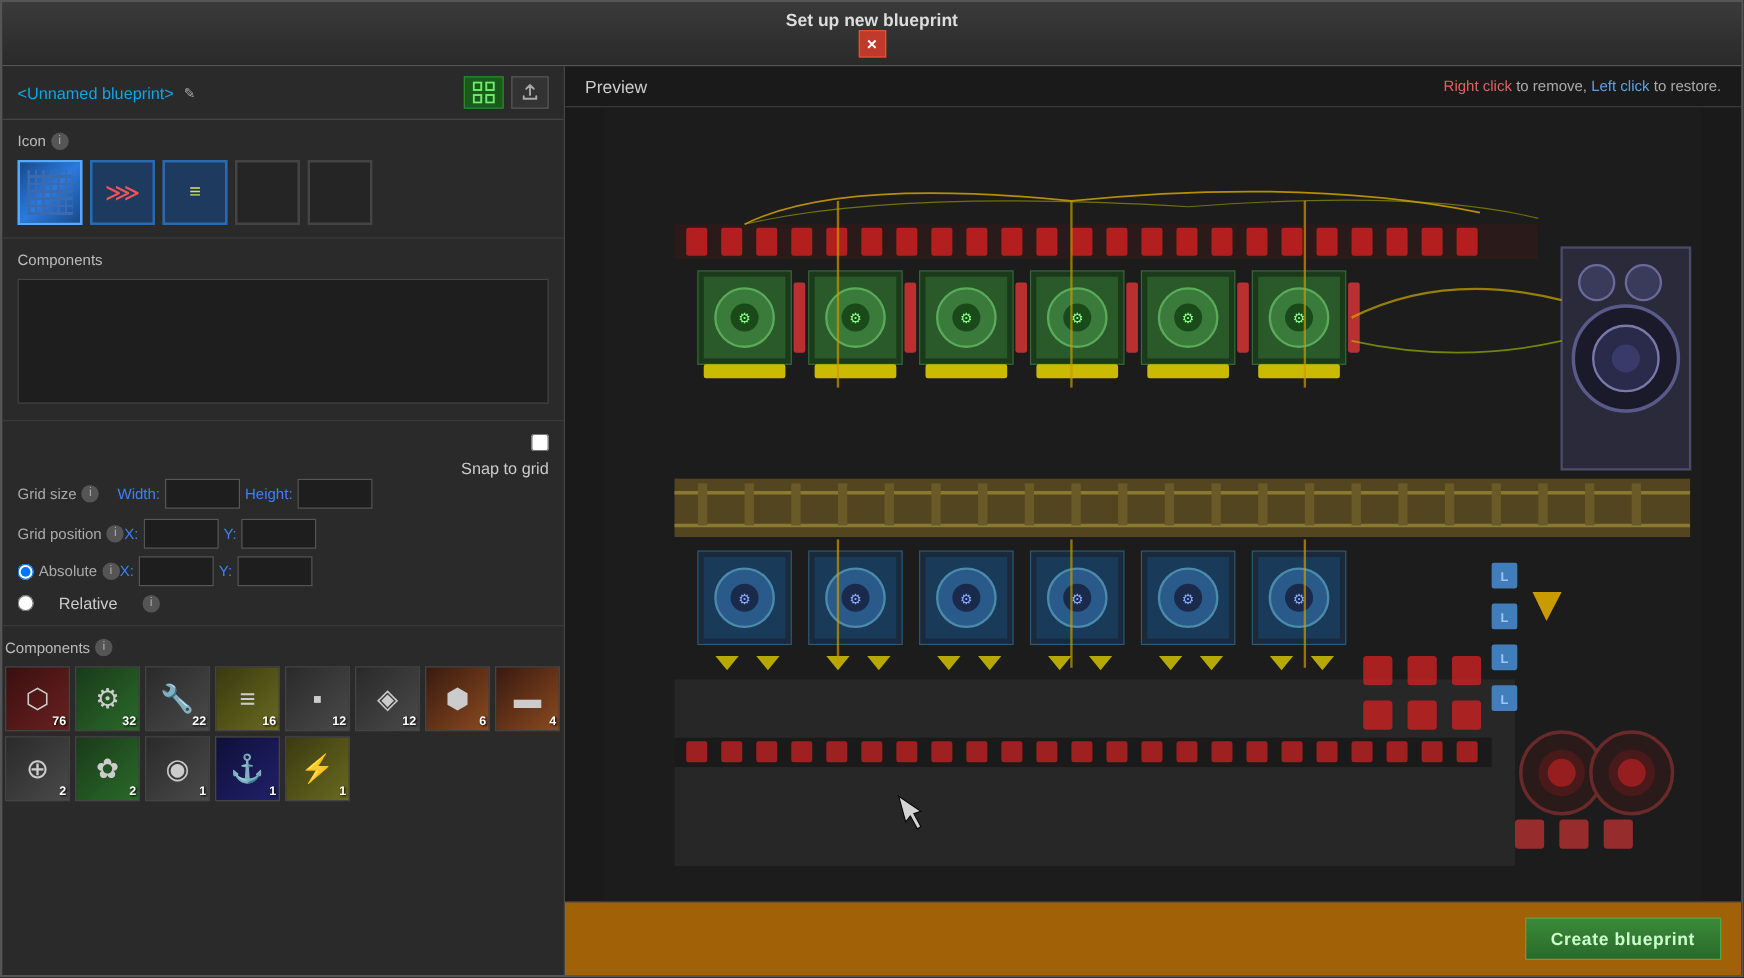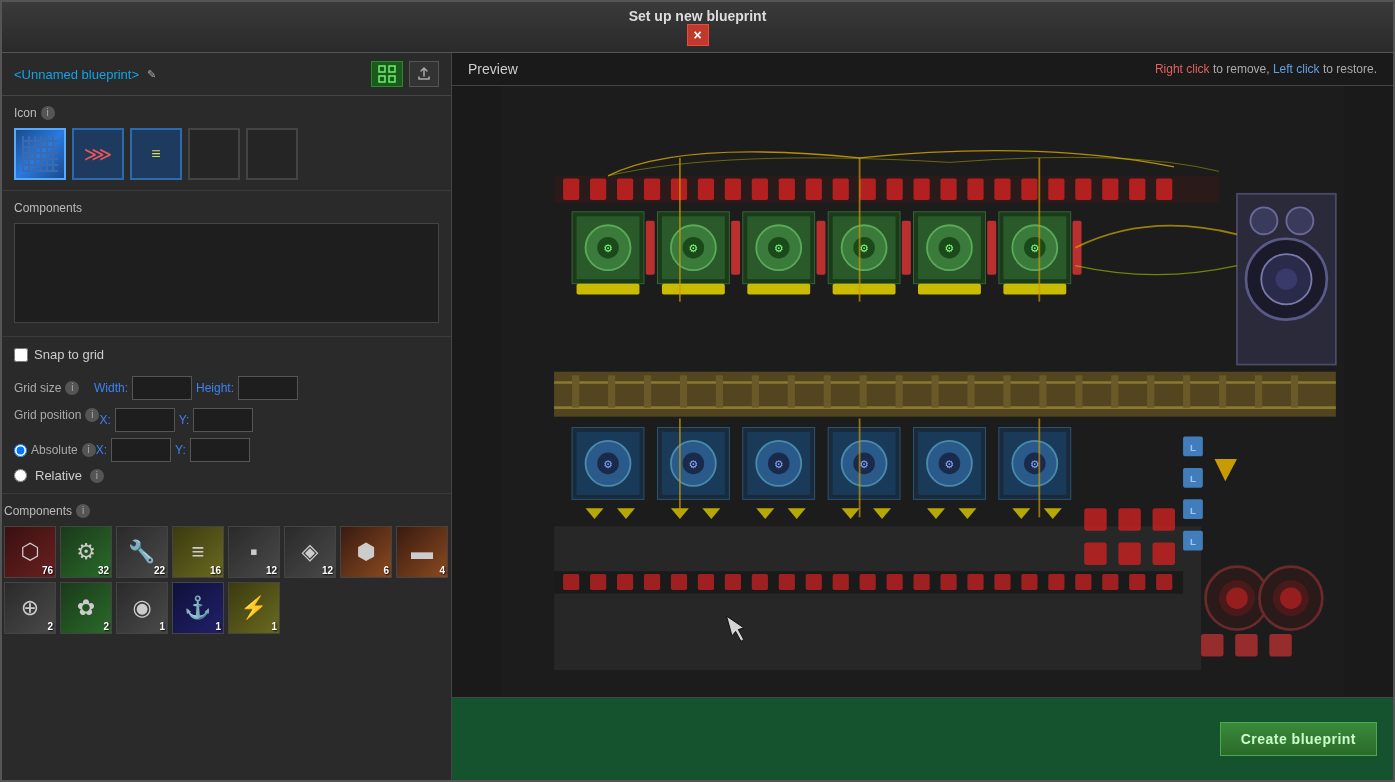--- a/index.html
+++ b/index.html
@@ -210,20 +210,21 @@
       font-size: 12px;
       resize: none;
       outline: none;
     }
 
     
     .checkbox-row {
       display: flex;
       align-items: flex-end;
       gap: 6px;
+      flex-direction: column;
     }
 
     .checkbox-row input[type="checkbox"] {
       width: 14px;
       height: 14px;
       cursor: pointer;
     }
 
     .field-label {
       color: #aaa;
@@ -253,21 +254,21 @@
       border: 1px solid #555;
       color: #ccc;
       padding: 0 4px;
       font-size: 12px;
       outline: none;
     }
 
     .grid-size-row {
       display: flex;
       align-items: center;
-      margin-top: 14px;
+      margin-top: 1px;
     }
 
     
     .filters-section {
       padding: 10px 12px;
       border-bottom: 1px solid #3a3a3a;
     }
 
     .filter-row {
       display: flex;
@@ -356,25 +357,25 @@
 
     .preview-area {
       flex: 1;
       overflow: hidden;
       position: relative;
       background: #1a1a1a;
     }
 
     
     .bottom-bar {
-      padding: 24px 16px;
+      padding: 12px 16px;
       border-top: 1px solid #444;
       display: flex;
       justify-content: flex-end;
-      background: #14532d;
+      background: #a16207;
       flex-shrink: 0;
     }
 
     .create-btn {
       background: linear-gradient(180deg, #3a8a3a 0%, #2a6a2a 100%);
       border: 1px solid #4aaa4a;
       color: #ccffcc;
       padding: 8px 20px;
       font-size: 14px;
       font-weight: bold;
@@ -382,21 +383,21 @@
       letter-spacing: 0.5px;
     }
 
     .snap-section {
       padding: 10px 12px;
       border-bottom: 1px solid #3a3a3a;
     }
 
     .grid-position-row {
       display: flex;
-      align-items: flex-start;
+      align-items: center;
       margin-top: 8px;
     }
 
     .absolute-row, .relative-row {
       display: flex;
       align-items: center;
       margin-top: 6px;
     }
 
   </style>
@@ -513,21 +514,21 @@
           </div>
           <div class="field-group">
             <span class="coord-label">X:</span>
             <input type="text" class="num-input" value="" style="">
             <span class="coord-label">Y:</span>
             <input type="text" class="num-input" value="" style="">
           </div>
         </div>
 
         <div class="relative-row">
-          <div style="min-width:80px; display:flex; align-items:center; gap:8px;">
+          <div style="min-width:80px; display:flex; align-items:center; gap:20px;">
             <input type="radio" name="pos-type" id="rel-radio" style="">
             <label for="rel-radio">Relative</label>
             <span class="info-dot">i</span>
           </div>
         </div>
       </div>
 
 
       <div class="components-section">
         <div class="section-label">

